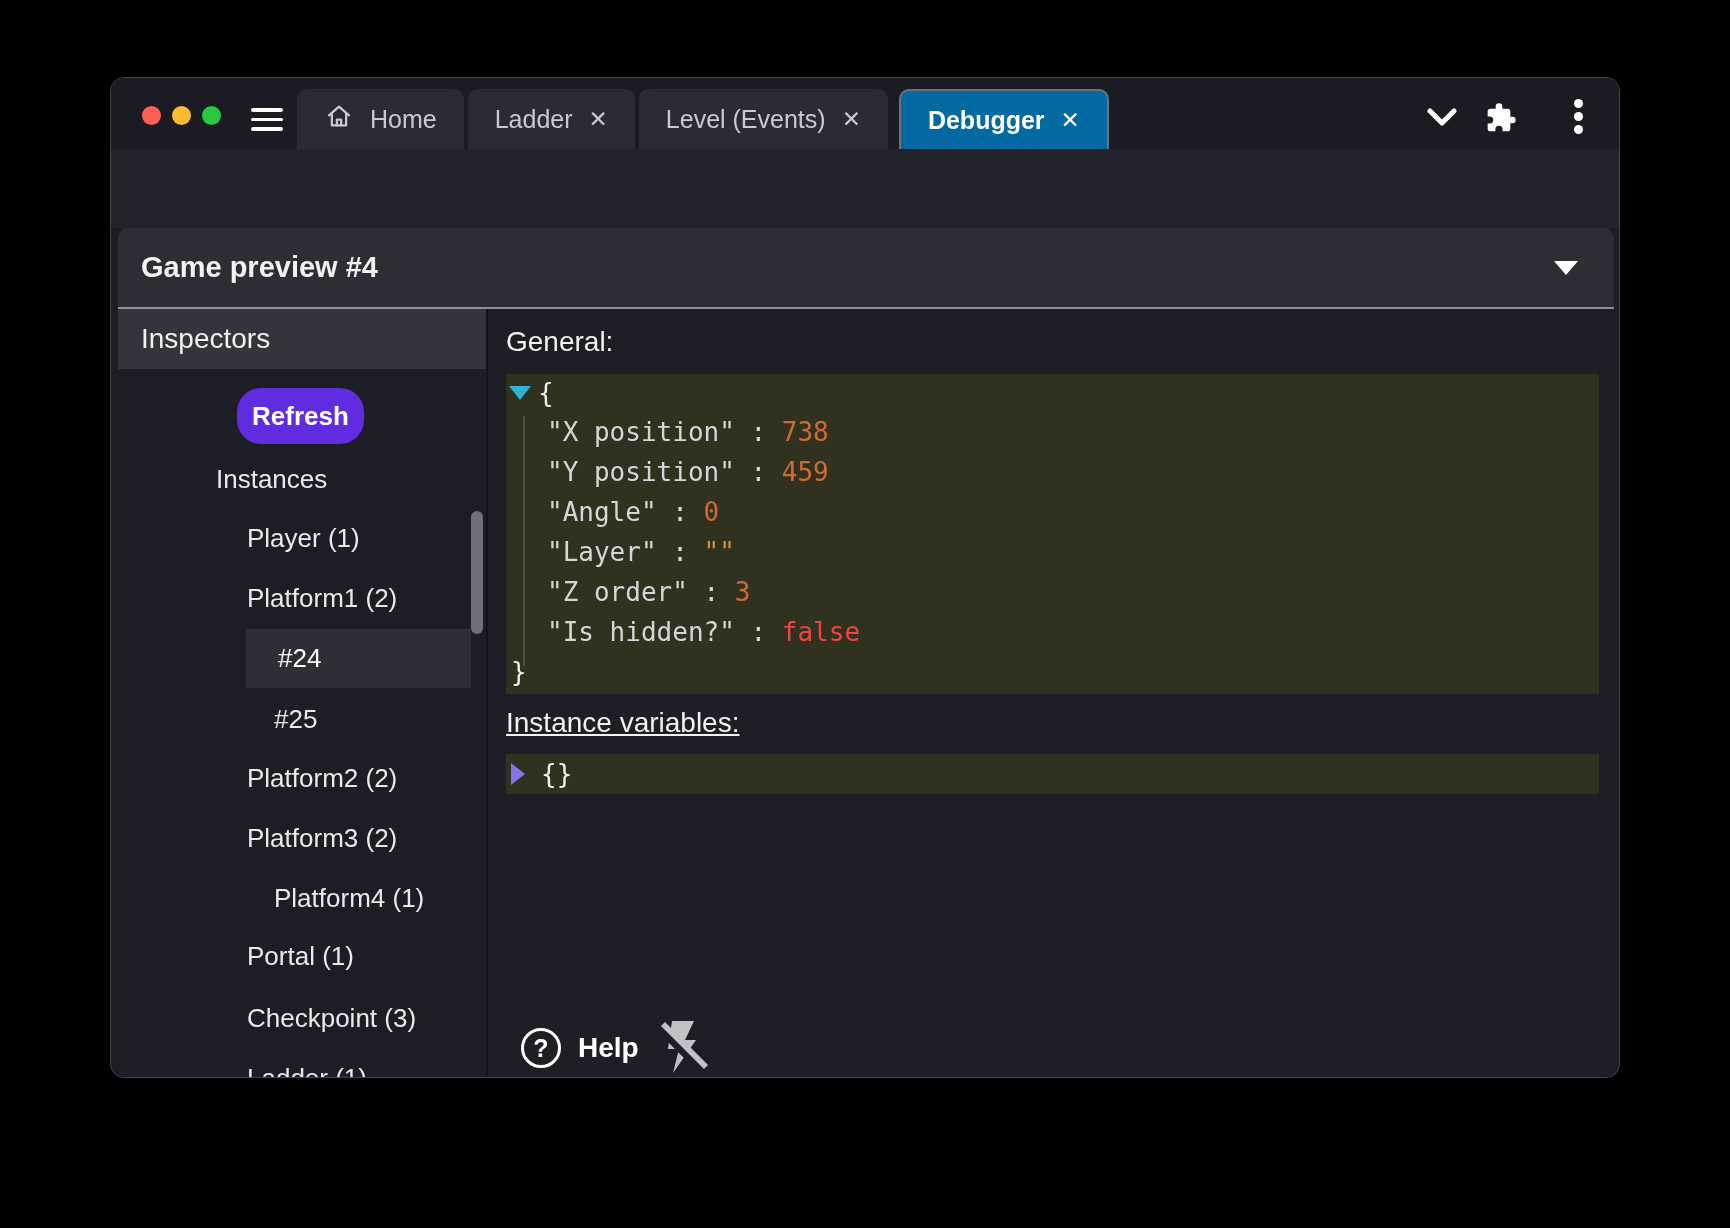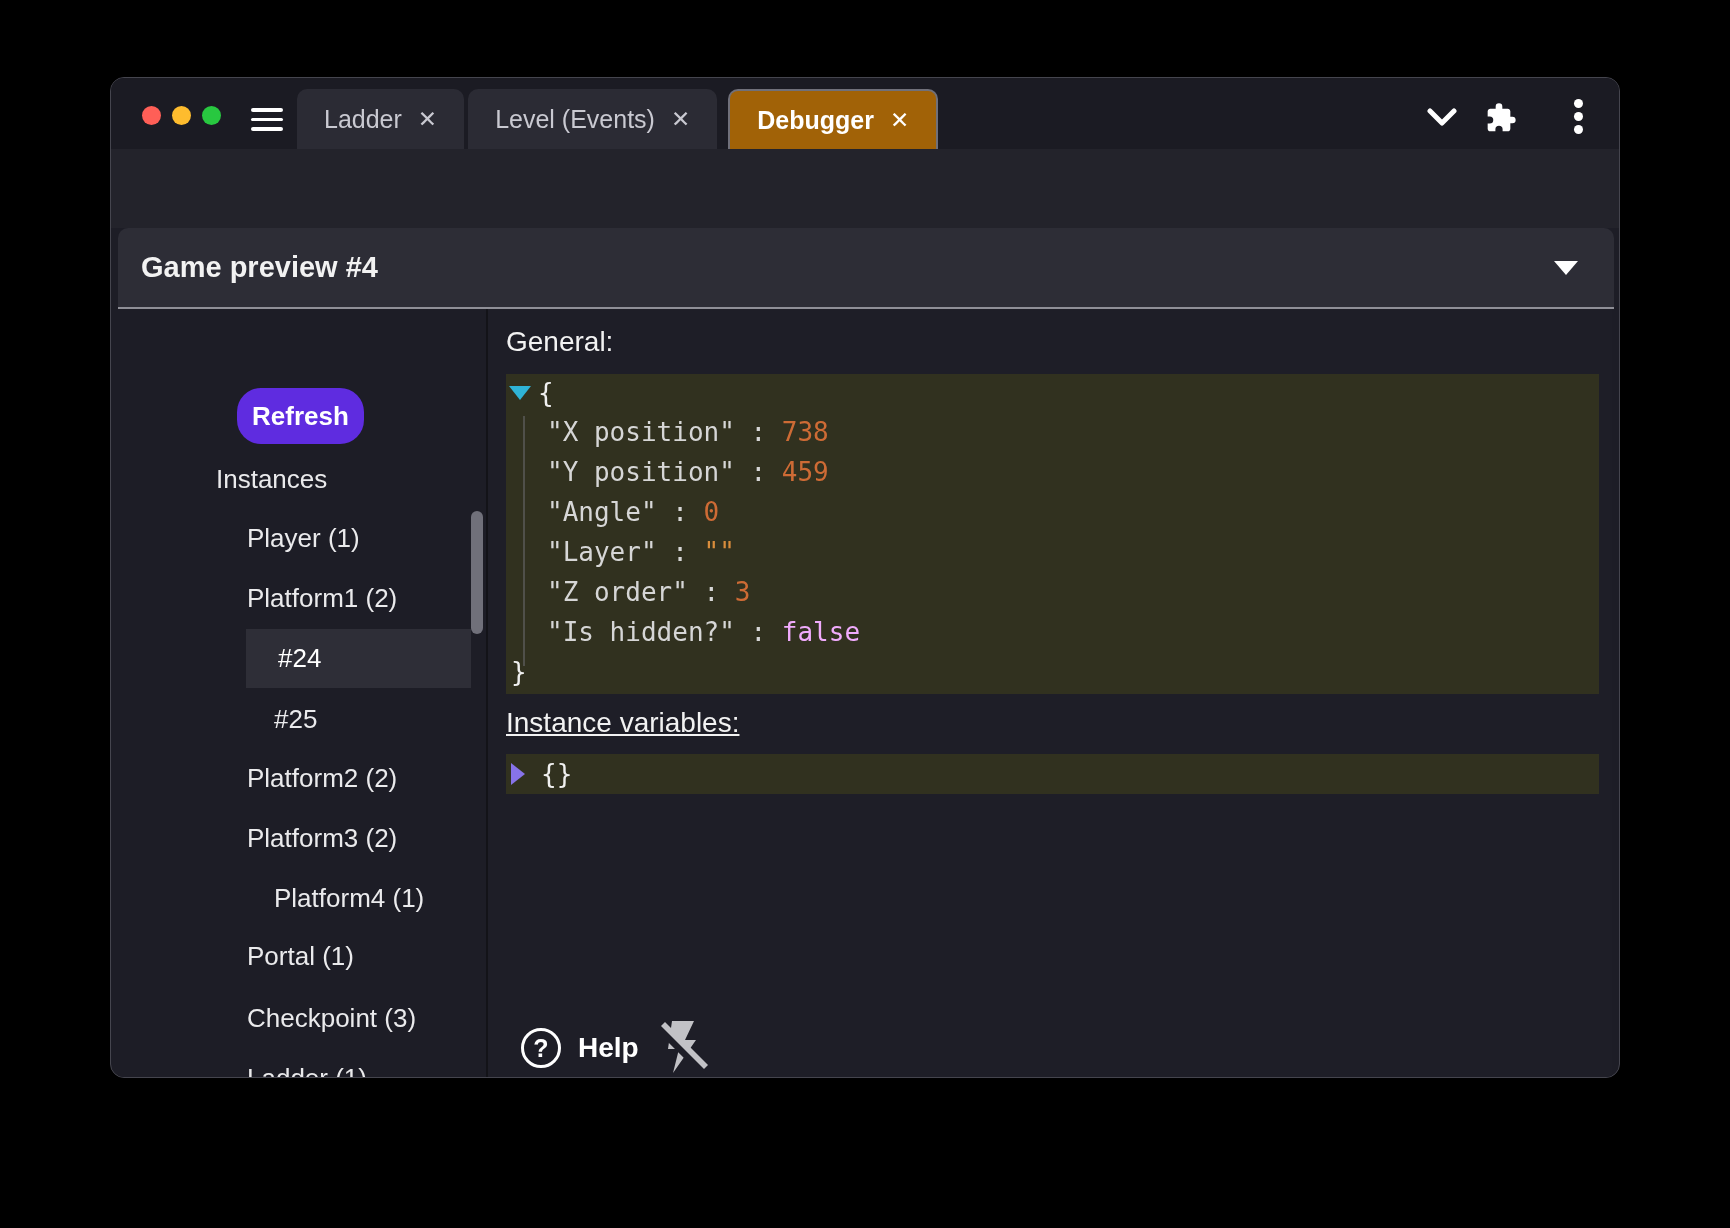--- a/index.html
+++ b/index.html
@@ -15,21 +15,21 @@
   .traffic{position:absolute;top:28px;width:19px;height:19px;border-radius:50%;}
   .t-red{left:31px;background:#ff5f57;}
   .t-yellow{left:61px;background:#febc2e;}
   .t-green{left:91px;background:#28c840;}
   .hamburger{position:absolute;left:140px;top:30px;width:32px;height:24px;cursor:pointer;}
   .hamburger i{display:block;height:3.5px;background:#fff;border-radius:2px;margin-bottom:6px;}
   .tabs{position:absolute;left:186px;bottom:0;display:flex;align-items:flex-end;gap:4px;height:60px;}
   .tab{height:60px;box-sizing:border-box;display:flex;align-items:center;gap:16px;
     padding:0 27px;background:#2b2b34;color:#c9c9d1;font-size:25px;border-radius:10px 10px 0 0;cursor:pointer;}
   .tab .close{font-size:23px;color:#c9c9d1;line-height:1;}
-  .tab.active{background:#a16207;border:2px solid #70707a;border-bottom:none;color:#fff;font-weight:700;margin-left:7px;}
+  .tab.active{background:#0369a1;border:2px solid #70707a;border-bottom:none;color:#fff;font-weight:700;margin-left:7px;}
   .tab.active .close{color:#fff;font-weight:400;}
   .tb-icon{position:absolute;cursor:pointer;}
   .tb-chevron{left:1316px;top:30px;}
   .tb-puzzle{left:1374px;top:24px;}
   .kebab{left:1463px;top:21px;width:10px;height:36px;}
   .kebab i{display:block;width:9px;height:9px;border-radius:50%;background:#fff;margin-bottom:4px;}
 
   
   .toolbar{position:absolute;left:0;top:71px;right:0;height:79px;background:#23232b;}
   .tool-btn{position:absolute;top:97px;width:34px;height:34px;cursor:pointer;}
@@ -76,21 +76,21 @@
   .jrow.first{display:flex;align-items:center;padding-left:3px;height:38px;}
   .jrow.indent{padding-left:41px;}
   .jrow.last{padding-left:5px;}
   .tri-down{width:0;height:0;border-left:11px solid transparent;border-right:11px solid transparent;
     border-top:14px solid #2fb3d6;margin-right:7px;cursor:pointer;}
   .tri-right{width:0;height:0;border-top:11px solid transparent;border-bottom:11px solid transparent;
     border-left:14px solid #8773e8;margin-right:16px;cursor:pointer;}
   .jkey,.jsep{color:#d6d6d6;}
   .jval.num{color:#ce6b35;}
   .jval.str{color:#d98d3c;}
-  .jval.bool{color:#f0abfc;}
+  .jval.bool{color:#ef4444;}
   .brace{color:#f0f0f0;}
 
   .help-btn{position:absolute;left:33px;top:715px;height:48px;display:flex;align-items:center;gap:17px;
     background:none;border:none;cursor:pointer;padding:0;}
   .q-circle{width:40px;height:40px;border:3.5px solid #fff;border-radius:50%;box-sizing:border-box;
     display:flex;align-items:center;justify-content:center;color:#fff;font-size:25px;font-weight:700;
     font-family:"Liberation Sans",sans-serif;}
   .help-label{color:#fff;font-size:28px;font-weight:700;font-family:"Liberation Sans",sans-serif;}
   .flash-btn{position:absolute;left:168px;top:708px;width:52px;height:60px;background:none;border:none;cursor:pointer;padding:0;}
 </style>
@@ -105,20 +105,30 @@
       <span class="traffic t-yellow"></span>
       <span class="traffic t-green"></span>
       <span class="hamburger">
           <i></i>
           <i></i>
           <i></i>
         </span>
 
       <div class="tabs">
         <div class="tab">
+          <span>
+            <svg width="30" height="30" viewBox="0 0 24 24" fill="none" stroke="#c9c9d1" stroke-width="1.8" stroke-linejoin="round" stroke-linecap="round">
+              <path d="M4 11.5 L12 4.5 L20 11.5"></path>
+                <path d="M6.3 10 V19.5 H17.7 V10"></path>
+                <path d="M10.3 19.5 v-4.6 h3.4 v4.6"></path>
+            </svg>
+          </span>
+          <span>Home</span>
+        </div>
+        <div class="tab">
           <span>Ladder</span>
           <span class="close">✕</span>
         </div>
         <div class="tab">
           <span>Level (Events)</span>
           <span class="close">✕</span>
         </div>
         <div class="tab active">
           <span>Debugger</span>
           <span class="close">✕</span>
@@ -164,20 +174,23 @@
         <span>Pause</span>
       </button>
     </div>
 
     <div class="preview-bar">
       <span>Game preview #4</span>
       <span class="caret-down"></span>
     </div>
 
     <div class="sidebar">
+      <div class="sidebar-header">
+        <span>Inspectors</span>
+      </div>
       <div class="sidebar-body">
         <button class="refresh-btn">Refresh</button>
         <div class="s-item" style="left:98px;top:95px;">Instances</div>
         <div class="s-item" style="left:129px;top:154px;">Player (1)</div>
         <div class="s-item" style="left:129px;top:214px;">Platform1 (2)</div>
         <div class="sel-row">
           <span>#24</span>
         </div>
         <div class="s-item" style="left:156px;top:335px;">#25</div>
         <div class="s-item" style="left:129px;top:394px;">Platform2 (2)</div>

